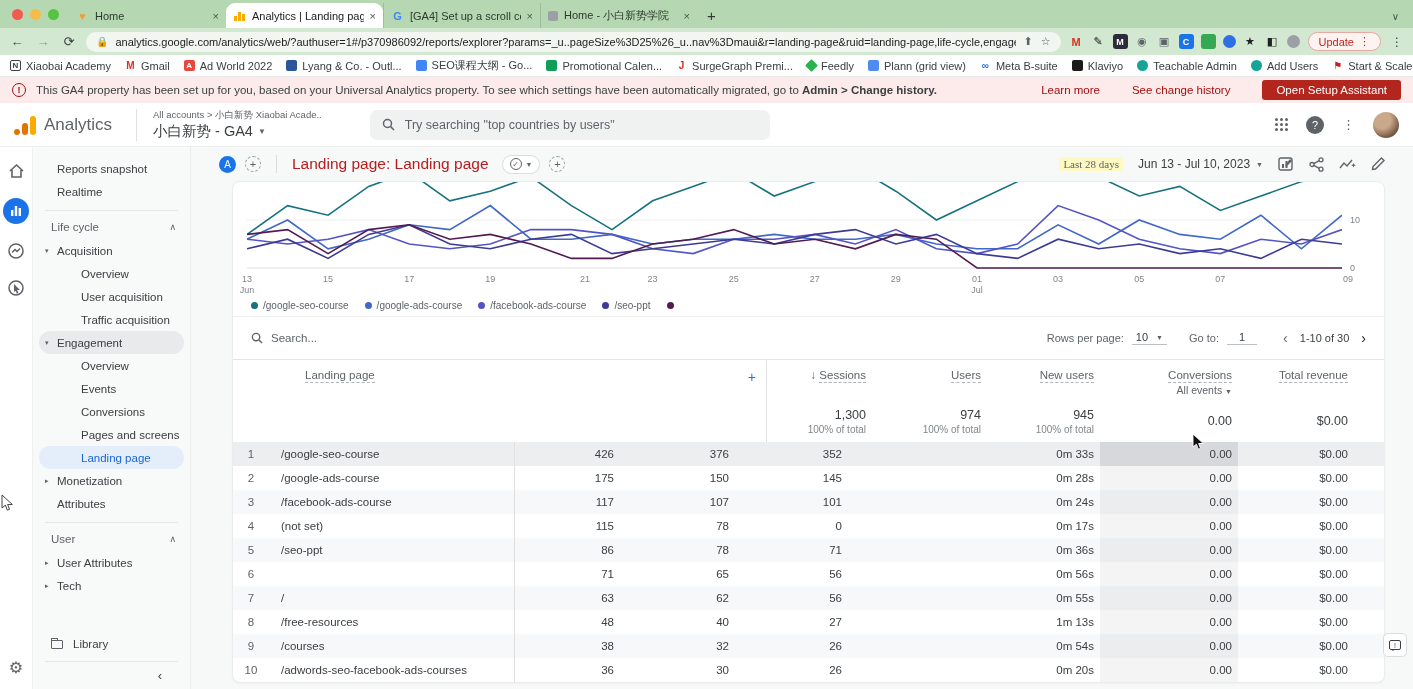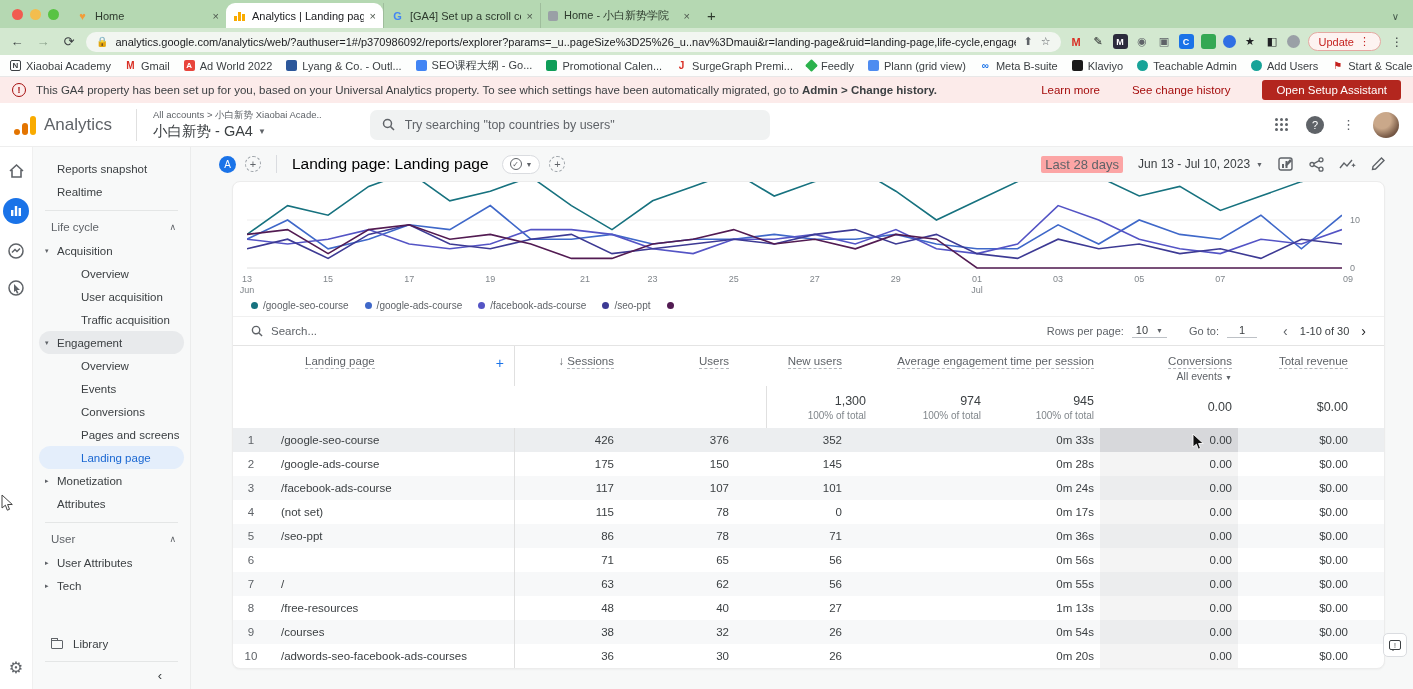--- a/index.html
+++ b/index.html
@@ -89,43 +89,43 @@
   .sb-lib { height:26px; display:flex; align-items:center; gap:10px; padding-left:18px; }
   .foldico { width:12px; height:9px; border:1.3px solid #5f6368; border-radius:1px; position:relative; }
   .foldico:before { content:""; position:absolute; top:-3px; left:-1px; width:5px; height:2px; border:1.3px solid #5f6368; border-bottom:none; border-radius:1px 1px 0 0; }
   .sb-collapse { height:28px; display:flex; align-items:center; justify-content:flex-end; padding-right:16px; color:#3c4043; font-size:13px; border-top:1px solid #e4e6e6; margin:4px 12px 0 12px; }
 
   .main { flex:1; position:relative; }
   .reportbar { height:34px; display:flex; align-items:center; padding:0 28px; gap:9px; }
   .chip-a { width:17px; height:17px; border-radius:50%; background:#1a73e8; color:#fff; font-size:10px; display:flex; align-items:center; justify-content:center; }
   .chip-add { width:16px; height:16px; border-radius:50%; border:1px dashed #9aa0a6; color:#5f6368; font-size:11px; display:flex; align-items:center; justify-content:center; }
   .rb-div { width:1px; height:18px; background:#dadce0; margin:0 6px; }
-  .rtitle { font-size:15.5px; color:#000000; margin-right:4px; }
+  .rtitle { font-size:15.5px; color:#b91c1c; margin-right:4px; }
   .checkpill { height:19px; border:1px solid #dadce0; border-radius:10px; display:flex; align-items:center; gap:4px; padding:0 7px; background:#fff; }
   .checkcirc { width:12px; height:12px; border-radius:50%; border:1.4px solid #5f6368; color:#5f6368; font-size:8px; display:flex; align-items:center; justify-content:center; }
   .pillcaret { font-size:7px; color:#5f6368; }
   .rb-right { margin-left:auto; display:flex; align-items:center; gap:15px; }
-  .preset { font-size:13px; color:#5f6368; background:#fca5a5; padding:1px 4px; border-radius:2px; }
+  .preset { font-size:11px; color:#5f6368; background:#fef9c3; padding:1px 4px; border-radius:2px;font-family:Liberation Serif, serif; }
   .daterange { font-size:12px; color:#3c4043; display:flex; gap:6px; align-items:center; }
   .rb-ico { color:#5f6368; display:flex; align-items:center; }
 
   .card { margin:0 28px 0 41px; width:1153px; background:#fff; border:1px solid #ececec; border-radius:8px; box-shadow:0 1px 2px rgba(0,0,0,0.04); overflow:hidden; }
 
   
   .chartwrap { position:relative; height:134px; }
   .plot { position:absolute; left:14px; top:0; width:1095px; height:90px; overflow:hidden; }
   .ylab { position:absolute; left:1117px; font-size:9px; color:#80868b; }
   .xticks { position:absolute; left:14px; top:92px; width:1095px; height:22px; }
   .xtick { position:absolute; font-size:9px; color:#80868b; text-align:center; width:24px; margin-left:-12px; line-height:1.2; }
   .legend { position:absolute; left:18px; top:118px; display:flex; gap:16px; align-items:center; }
   .lgitem { display:flex; align-items:center; gap:5px; font-size:10px; color:#5f6368; }
   .lgdot { width:7px; height:7px; border-radius:50%; }
 
   
-  .controls { height:30px; border-top:1px solid #f0f0f0; border-bottom:1px solid #e4e4e4; display:flex; align-items:center; padding:0 18px; }
+  .controls { height:44px; border-top:1px solid #f0f0f0; border-bottom:1px solid #e4e4e4; display:flex; align-items:center; padding:0 18px; }
   .searchbox { display:flex; align-items:center; gap:8px; color:#5f6368; font-size:11.5px; }
   .ctr-right { margin-left:auto; display:flex; align-items:center; gap:8px; font-size:11px; color:#5f6368; }
   .rpp-val { color:#3c4043; border-bottom:1px solid #bdc1c6; padding:0 4px 1px 4px; display:flex; gap:8px; align-items:center; }
   .goto-val { color:#3c4043; border-bottom:1px solid #bdc1c6; padding:0 12px 1px 12px; margin-right:10px; }
   .pg-prev { color:#5f6368; font-size:14px; margin:0 4px 0 8px; }
   .pg-next { color:#202124; font-size:14px; margin-left:4px; }
   .pg-range { color:#3c4043; }
 
   
   .thead { display:flex; height:40px; }
@@ -595,21 +595,20 @@
 
       <div class="thead">
         <div class="c-idx"></div>
         <div class="c-dim">
           <span class="dimhdr hlab" style="padding-top:0"><span class="lbl">Landing page</span></span>
           <span class="addcol">+</span>
         </div>
         <div class="mcol w-ses hlab"><span>↓ </span><span class="lbl">Sessions</span></div>
         <div class="mcol w-usr hlab"><span class="lbl">Users</span></div>
         <div class="mcol w-new hlab"><span class="lbl">New users</span></div>
-        <div class="mcol w-avg hlab"><span class="lbl">Average engagement time per session</span></div>
         <div class="mcol w-con hlab">
           <div><span class="lbl">Conversions</span></div>
           <div class="allev"><span>All events</span> <span class="pillcaret">▼</span></div>
         </div>
         <div class="mcol w-rev hlab"><span class="lbl">Total revenue</span></div>
         <div class="rpad"></div>
       </div>
 
       <div class="totals">
         <div class="c-idx"></div>

